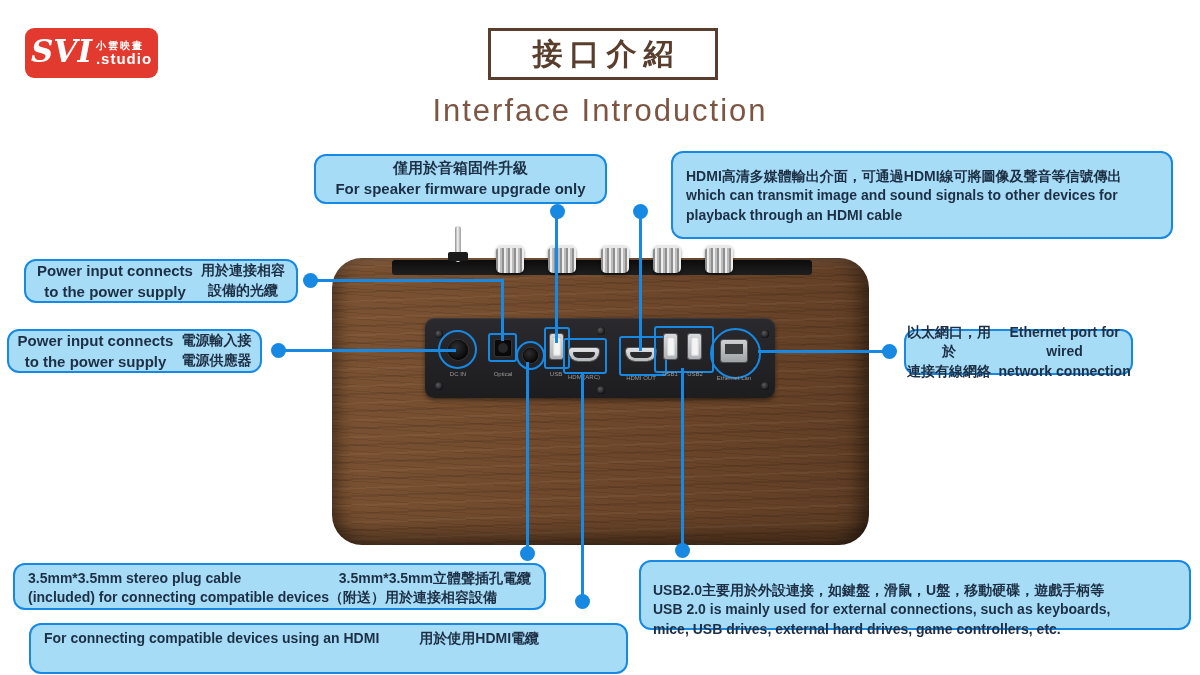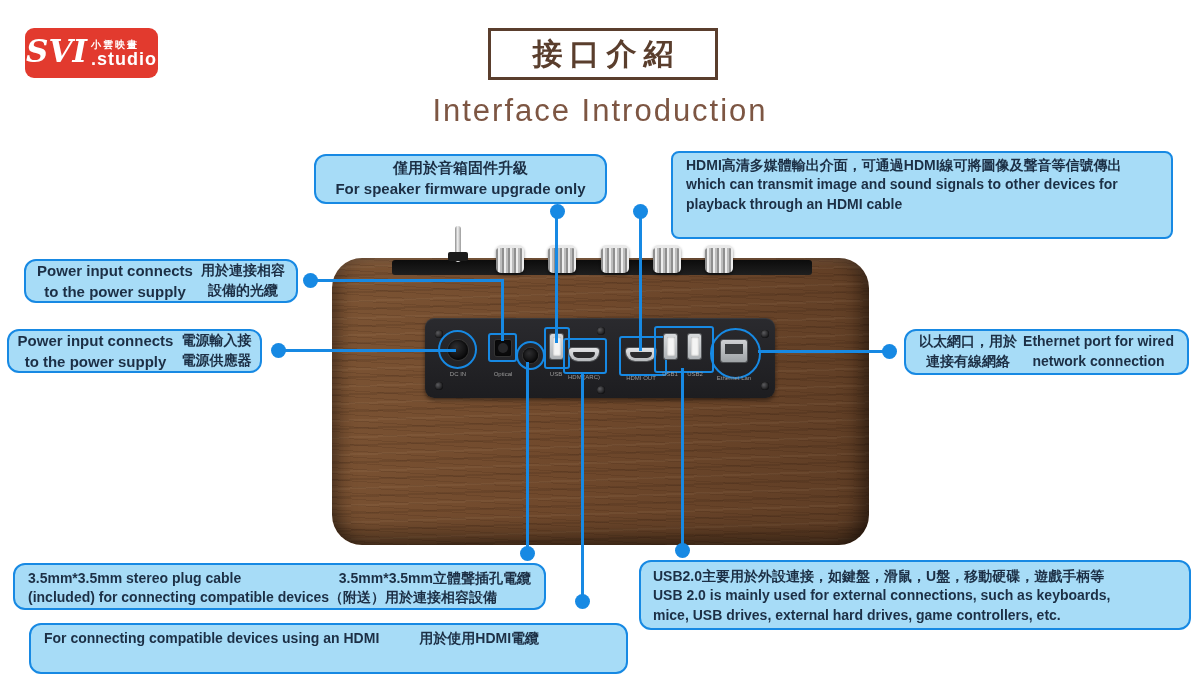--- a/index.html
+++ b/index.html
@@ -4,21 +4,21 @@
 <style>
   html,body{margin:0;padding:0;}
   body{width:1200px;height:675px;background:#ffffff;font-family:"Liberation Sans",sans-serif;overflow:hidden;}
   .canvas{position:relative;width:1200px;height:675px;background:#fff;}
 
   
   .logo{position:absolute;left:25px;top:28px;width:133px;height:50px;background:#e23a2e;border-radius:9px;display:flex;align-items:center;justify-content:center;gap:4px;color:#fff;}
   .logo .brand{font-family:"DejaVu Serif",serif;font-style:italic;font-weight:bold;font-size:31px;line-height:1;transform:translateY(-2px);}
   .logo .rcol{display:flex;flex-direction:column;line-height:1.1;transform:translateY(1px);}
   .logo .cn{font-size:10px;letter-spacing:2px;font-weight:700;}
-  .logo .studio{font-size:18px;font-weight:600;letter-spacing:1px;}
+  .logo .studio{font-size:15px;font-weight:600;letter-spacing:1px;}
 
   
   .title-box{position:absolute;left:488px;top:28px;width:224px;height:46px;border:3px solid #5a3e2d;border-radius:0;display:flex;align-items:center;justify-content:center;}
   .title-cn{font-size:30px;font-weight:600;color:#5a3e2d;letter-spacing:7px;text-indent:7px;}
   .title-en{position:absolute;left:0;top:93px;width:1200px;text-align:center;font-size:31px;font-weight:500;color:#7d5643;letter-spacing:2px;}
 
   
   .speaker{position:absolute;left:332px;top:258px;width:537px;height:287px;border-radius:30px;
     background:
       repeating-linear-gradient(178deg, rgba(20,8,2,.10) 0 2px, rgba(255,255,255,0) 2px 9px, rgba(255,225,185,.05) 9px 11px, rgba(255,255,255,0) 11px 17px),
@@ -159,21 +159,21 @@
   <div class="dot" style="left:575px;top:594px;"></div>
 
   <div class="lv" style="left:681px;top:368px;height:182px;"></div>
   <div class="dot" style="left:675px;top:543px;"></div>
 
   <div class="callout c-center" style="left:314px;top:154px;width:293px;height:50px;font-size:15px;">
     <div class="cline">僅用於音箱固件升級</div>
     <div class="cline">For speaker firmware upgrade only</div>
   </div>
 
-  <div class="callout" style="left:671px;top:151px;width:502px;height:88px;padding:3px 13px;border-radius:8px;">
+  <div class="callout" style="left:671px;top:151px;width:502px;height:88px;padding:14px 13px;">
     <div class="cline">HDMI高清多媒體輸出介面，可通過HDMI線可將圖像及聲音等信號傳出</div>
     <div class="cline">which can transmit image and sound signals to other devices for</div>
     <div class="cline">playback through an HDMI cable</div>
   </div>
 
   <div class="callout" style="left:24px;top:259px;width:274px;height:44px;font-size:15px;">
     <div class="two-col">
       <div class="col">
         <span>Power input connects</span>
         <span>to the power supply</span>
@@ -191,21 +191,21 @@
         <span>Power input connects</span>
         <span>to the power supply</span>
       </div>
       <div class="col" style="font-size:14px;">
         <span>電源輸入接</span>
         <span>電源供應器</span>
       </div>
     </div>
   </div>
 
-  <div class="callout" style="left:904px;top:329px;width:285px;height:46px;">
+  <div class="callout" style="left:904px;top:329px;width:229px;height:46px;">
     <div class="two-col" style="gap:6px;">
       <div class="col">
         <span>以太網口，用於</span>
         <span>連接有線網絡</span>
       </div>
       <div class="col">
         <span>Ethernet port for wired</span>
         <span>network connection</span>
       </div>
     </div>
@@ -219,19 +219,19 @@
     <div class="cline">(included) for connecting compatible devices（附送）用於連接相容設備</div>
   </div>
 
   <div class="callout" style="left:29px;top:623px;width:599px;height:51px;padding:4px 13px;">
     <div class="row-flex" style="justify-content:flex-start;gap:40px;">
       <span>For connecting compatible devices using an HDMI</span>
       <span>用於使用HDMI電纜</span>
     </div>
   </div>
 
-  <div class="callout" style="left:639px;top:560px;width:552px;height:70px;padding:5px 12px;">
+  <div class="callout" style="left:639px;top:560px;width:552px;height:70px;padding:19px 12px;">
     <div class="cline">USB2.0主要用於外設連接，如鍵盤，滑鼠，U盤，移動硬碟，遊戲手柄等</div>
     <div class="cline">USB 2.0 is mainly used for external connections, such as keyboards,</div>
     <div class="cline">mice, USB drives, external hard drives, game controllers, etc.</div>
   </div>
 
 </div>
 
 </body></html>

